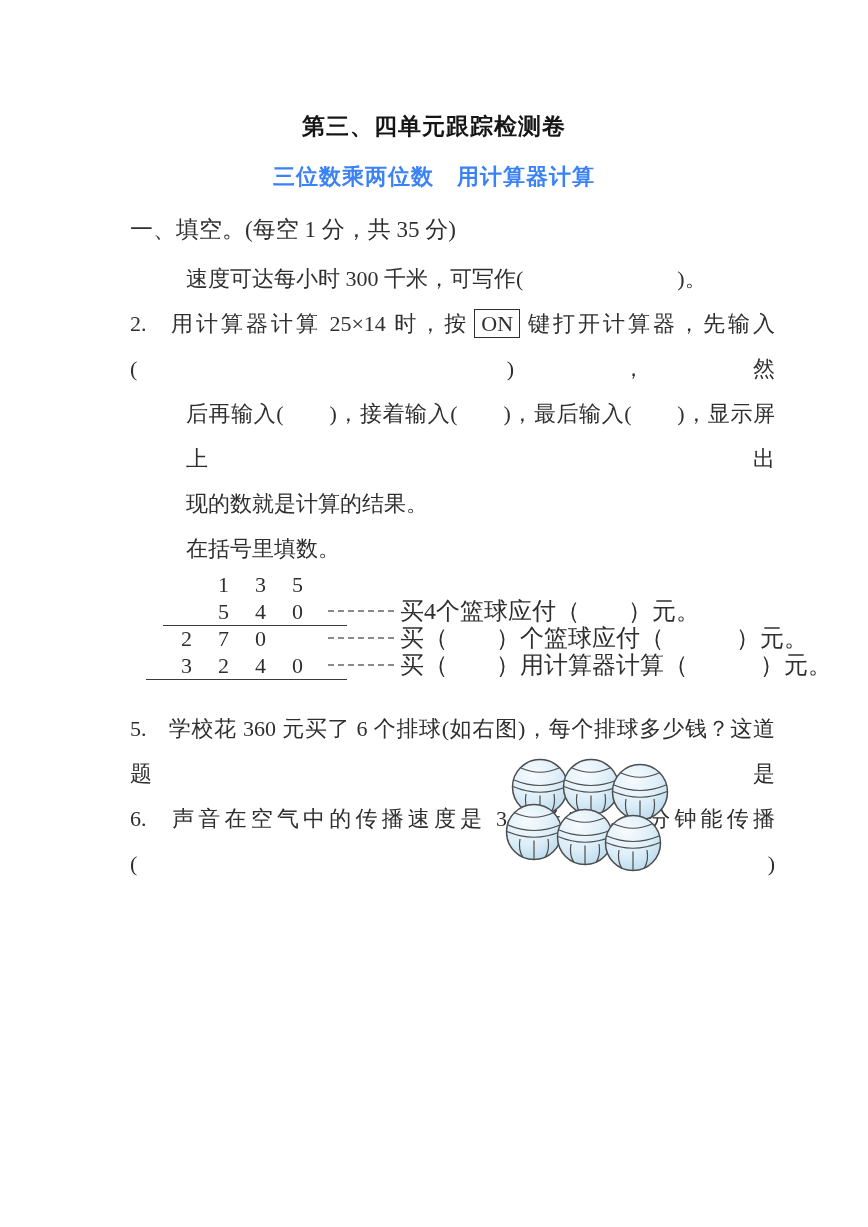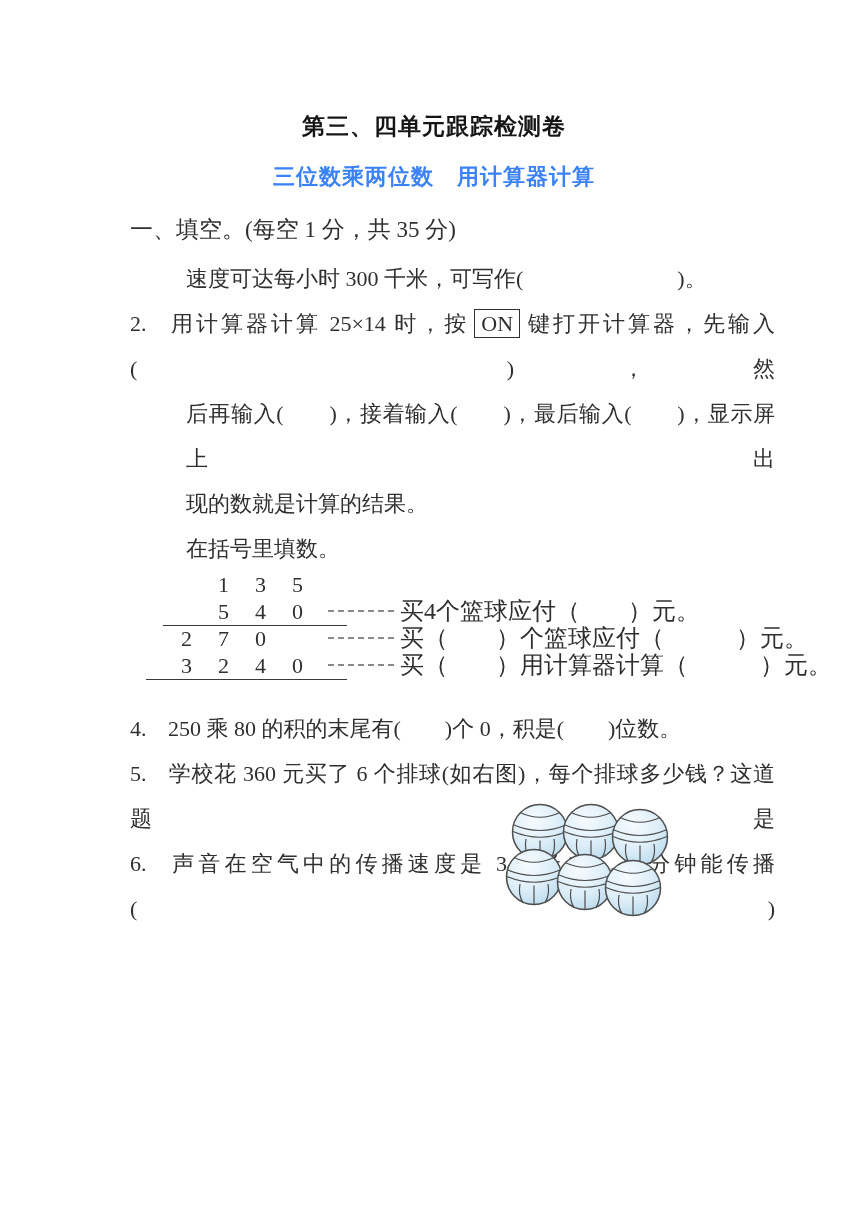--- a/index.html
+++ b/index.html
@@ -67,23 +67,20 @@
 
       <div class="mult">
         <div class="mrow"><span class="mc"></span><span class="mc">1</span><span class="mc">3</span><span class="mc">5</span></div>
         <div class="mrow"><span class="mc"></span><span class="mc">5</span><span class="mc">4</span><span class="mc">0</span><span class="leader"></span><span class="mann">买4个篮球应付（　　）元。</span></div>
         <div class="mrow"><span class="mc">2</span><span class="mc">7</span><span class="mc">0</span><span class="mc"></span><span class="leader"></span><span class="mann">买（　　）个篮球应付（　　　）元。</span></div>
         <div class="mrow"><span class="mc">3</span><span class="mc">2</span><span class="mc">4</span><span class="mc">0</span><span class="leader"></span><span class="mann">买（　　）用计算器计算（　　　）元。</span></div>
         <div class="rule rule1"></div>
         <div class="rule rule2"></div>
       </div>
 
-      <div>
-        <div class="qline"><span class="qnum">4.</span><span>250 乘 80 的积的末尾有(　　)个 0，积是(　　)位数。</span></div>
-      </div>
 
       <div class="q5">
         <div class="qline justify"><span class="qnum">5.</span><span>学校花 360 元买了 6 个排球(如右图)，每个排球多少钱？这道题是</span></div>
 
         <svg class="balls" viewBox="0 0 178 132" xmlns="http://www.w3.org/2000/svg">
           <defs>
             <radialGradient id="vgrad" cx="0.38" cy="0.28" r="0.9">
               <stop offset="0" stop-color="#f7fbfe"></stop>
               <stop offset="0.5" stop-color="#ddeef8"></stop>
               <stop offset="1" stop-color="#aed3e9"></stop>

